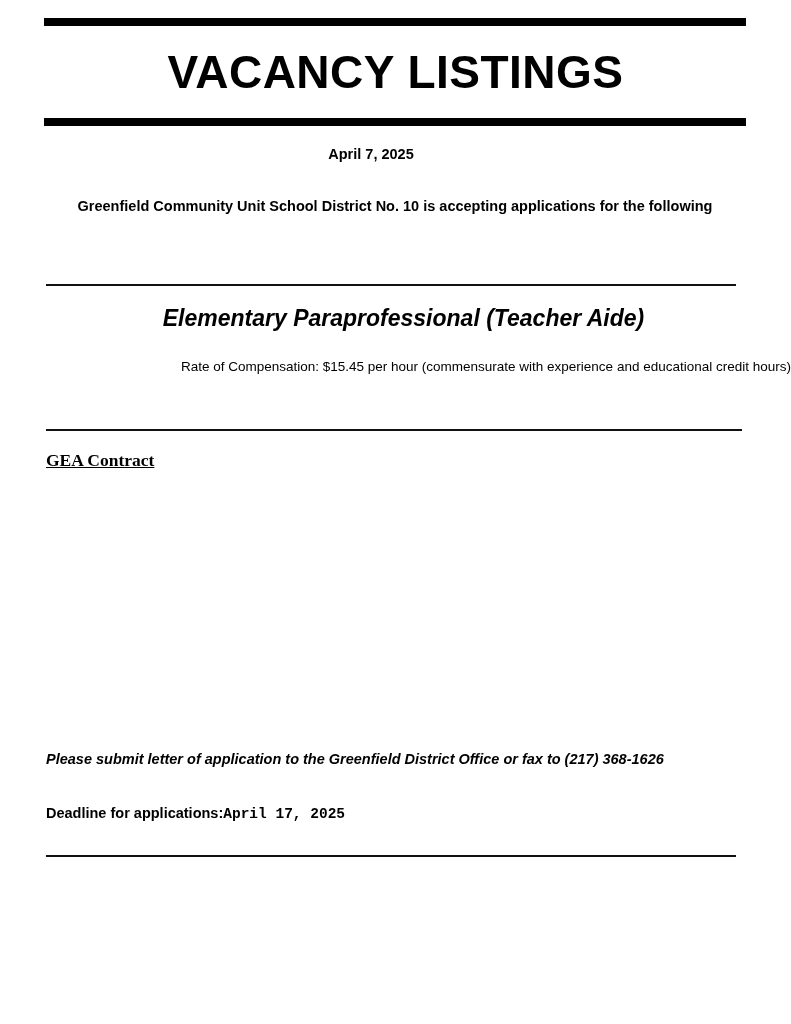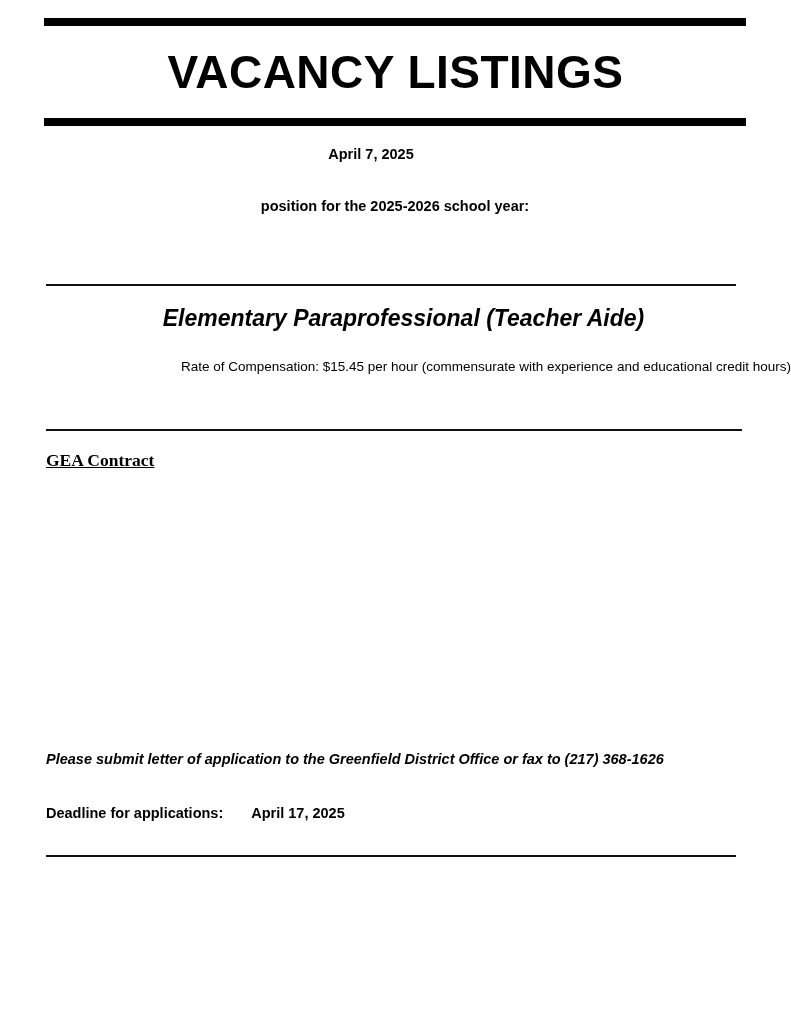--- a/index.html
+++ b/index.html
@@ -104,21 +104,21 @@
     .deadline {
       position: absolute;
       left: 46px;
       top: 804px;
       font-weight: bold;
       font-size: 14.5px;
       line-height: 18px;
       white-space: nowrap;
     }
     .deadline .deadline-date {
-      margin-left: 28px;
+      font-family: Liberation Mono, monospace;
     }
     .footer {
       position: absolute;
       left: 0;
       width: 791px;
       top: 905px;
       text-align: center;
       font-size: 10px;
       line-height: 12px;
     }
@@ -126,21 +126,21 @@
 </head>
 <body>
 
 <div class="thick-rule" style="top:18px;"></div>
 <h1 class="title" style="margin:0;">VACANCY LISTINGS</h1>
 <div class="thick-rule" style="top:118px;"></div>
 
 <div class="date">April 7, 2025</div>
 
 <div class="intro">
-  <div>position for the 2025-2026 school year:</div>
+  <div>Greenfield Community Unit School District No. 10 is accepting applications for the following</div>
 </div>
 
 <div class="thin-rule" style="top:284px; width:690px;"></div>
 
 <div class="position-title">Elementary Paraprofessional (Teacher Aide)</div>
 
 <div class="compensation">Rate of Compensation: $15.45 per hour (commensurate with experience and educational credit hours)</div>
 
 <div class="thin-rule" style="top:429px; width:696px;"></div>
 

